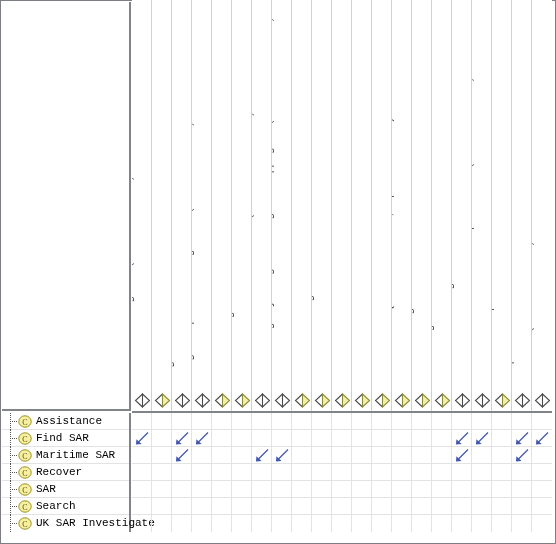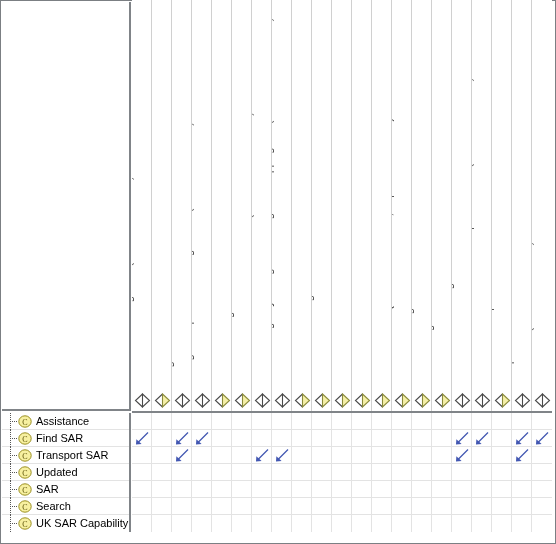--- a/index.html
+++ b/index.html
@@ -121,20 +121,21 @@
   }
   .class-icon{
     flex:0 0 14px;
     width:14px;height:13px;
     margin-right:4px;
   }
   .row-text{
     font-size:11px;
     color:#000;
     line-height:13px;
+    font-family:Liberation Mono, monospace;
   }
   
   .grid-body{
     position:absolute;
     left:131px;top:412px;
   }
   .grid-row{
     height:17px;
     display:flex;
     box-sizing:border-box;
@@ -423,29 +424,29 @@
           <text x="7" y="9.6" text-anchor="middle" font-size="8" font-family="&quot;Liberation Serif&quot;, serif" fill="#5a5208">C</text>
         </svg>
         <span class="row-text">Find SAR</span>
       </div>
       <div class="row-label">
         <span class="tree-stub"></span>
         <svg class="class-icon" viewBox="0 0 14 13">
           <ellipse cx="7" cy="6.5" rx="6.2" ry="5.7" fill="#f7f0a0" stroke="#9a8f20" stroke-width="1"></ellipse>
           <text x="7" y="9.6" text-anchor="middle" font-size="8" font-family="&quot;Liberation Serif&quot;, serif" fill="#5a5208">C</text>
         </svg>
-        <span class="row-text">Transport SAR</span>
+        <span class="row-text">Maritime SAR</span>
       </div>
       <div class="row-label">
         <span class="tree-stub"></span>
         <svg class="class-icon" viewBox="0 0 14 13">
           <ellipse cx="7" cy="6.5" rx="6.2" ry="5.7" fill="#f7f0a0" stroke="#9a8f20" stroke-width="1"></ellipse>
           <text x="7" y="9.6" text-anchor="middle" font-size="8" font-family="&quot;Liberation Serif&quot;, serif" fill="#5a5208">C</text>
         </svg>
-        <span class="row-text">Updated</span>
+        <span class="row-text">Recover</span>
       </div>
       <div class="row-label">
         <span class="tree-stub"></span>
         <svg class="class-icon" viewBox="0 0 14 13">
           <ellipse cx="7" cy="6.5" rx="6.2" ry="5.7" fill="#f7f0a0" stroke="#9a8f20" stroke-width="1"></ellipse>
           <text x="7" y="9.6" text-anchor="middle" font-size="8" font-family="&quot;Liberation Serif&quot;, serif" fill="#5a5208">C</text>
         </svg>
         <span class="row-text">SAR</span>
       </div>
       <div class="row-label">
@@ -455,21 +456,21 @@
           <text x="7" y="9.6" text-anchor="middle" font-size="8" font-family="&quot;Liberation Serif&quot;, serif" fill="#5a5208">C</text>
         </svg>
         <span class="row-text">Search</span>
       </div>
       <div class="row-label">
         <span class="tree-stub"></span>
         <svg class="class-icon" viewBox="0 0 14 13">
           <ellipse cx="7" cy="6.5" rx="6.2" ry="5.7" fill="#f7f0a0" stroke="#9a8f20" stroke-width="1"></ellipse>
           <text x="7" y="9.6" text-anchor="middle" font-size="8" font-family="&quot;Liberation Serif&quot;, serif" fill="#5a5208">C</text>
         </svg>
-        <span class="row-text">UK SAR Capability</span>
+        <span class="row-text">UK SAR Investigate</span>
       </div>
     </div>
 
   <div class="grid-body" id="grid-body" style="width: 420px;">
       <div class="grid-row">
         <div class="cell"></div>
         <div class="cell"></div>
         <div class="cell"></div>
         <div class="cell"></div>
         <div class="cell"></div>

